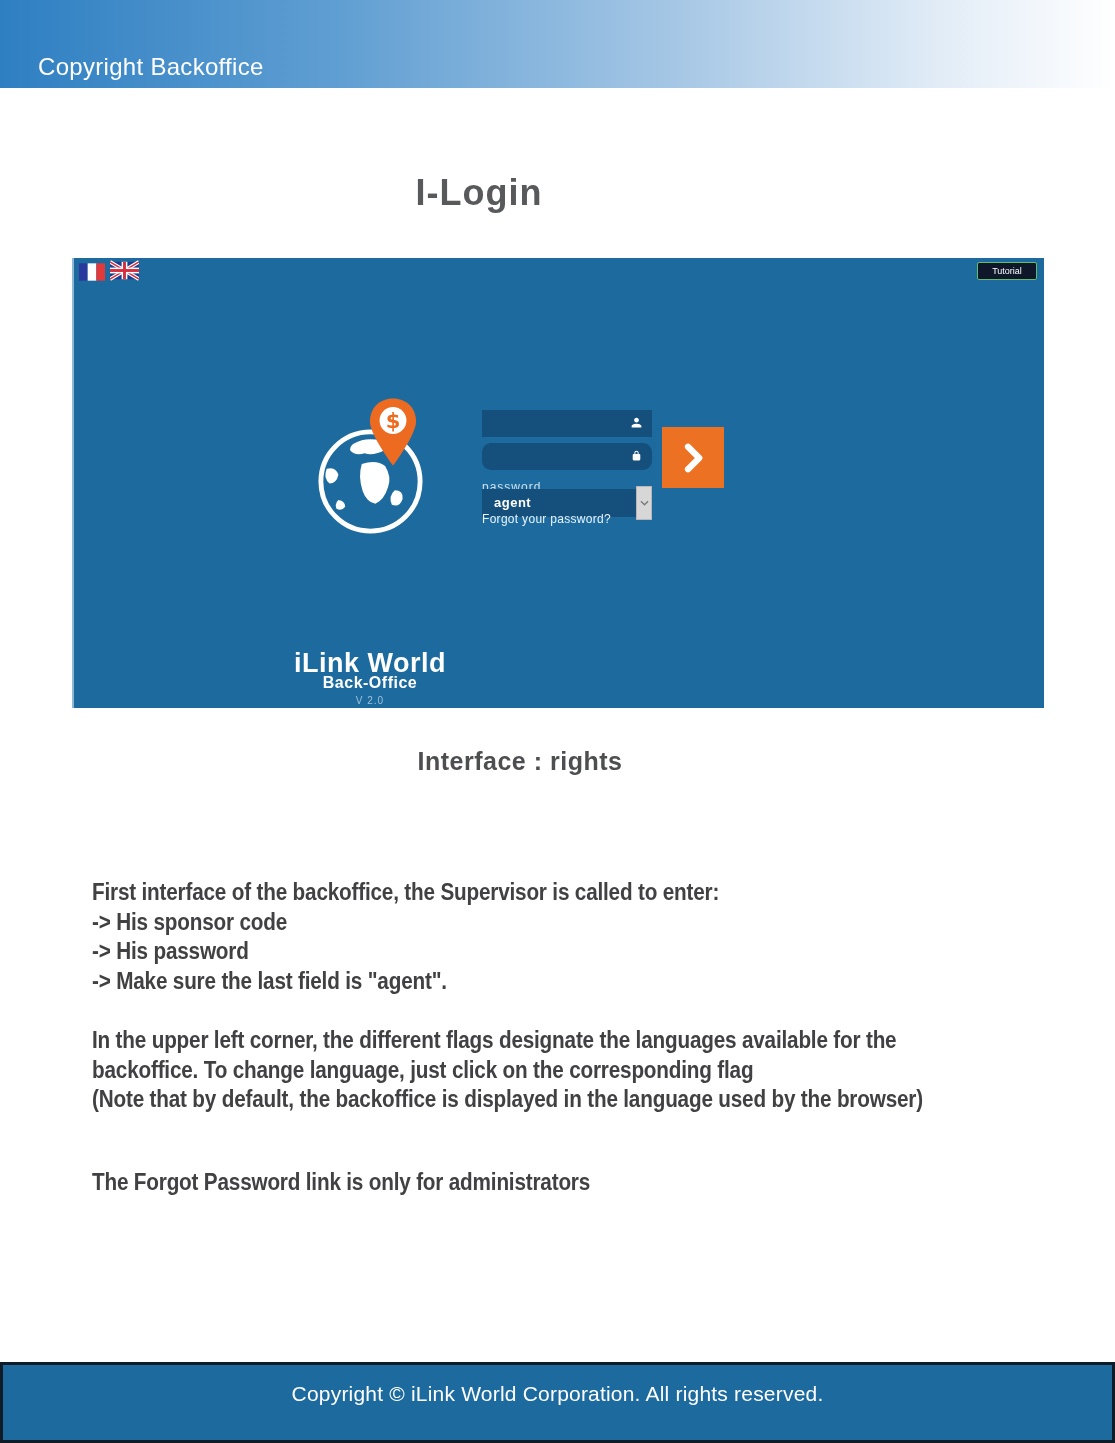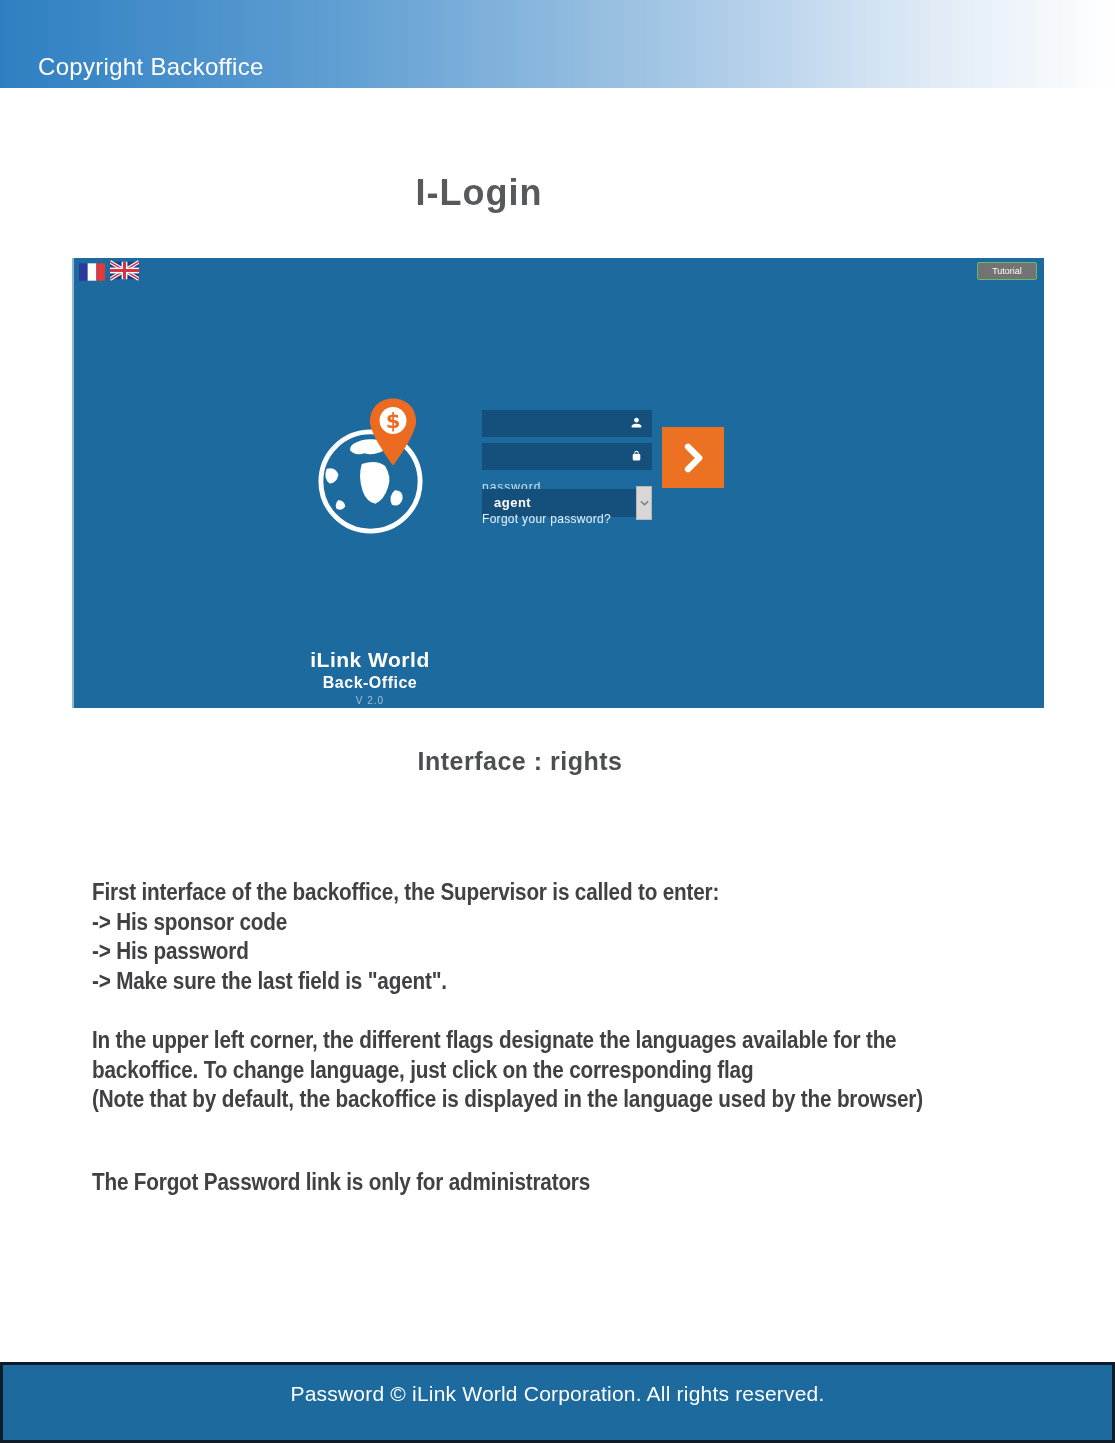--- a/index.html
+++ b/index.html
@@ -29,36 +29,36 @@
   
   .shot{
     position:absolute; left:72px; top:258px; width:972px; height:450px;
     background:#1d6b9e; border-left:2px solid #8db9d6;
   }
   .flag{ position:absolute; display:block; line-height:0; cursor:pointer; }
   .flag.fr{ left:5px; top:5px; }
   .flag.uk{ left:36px; top:2px; }
   .tutorial-btn{
     position:absolute; right:7px; top:4px; width:60px; height:18px;
-    background:#737373; border:1px solid #66bb6a; border-radius:2px;
+    background:#0f172a; border:1px solid #66bb6a; border-radius:2px;
     color:#ffffff; font-size:9px; font-family:"Liberation Sans",sans-serif; cursor:pointer;
   }
   
   .logo{ position:absolute; left:196px; top:130px; width:200px; text-align:center; }
   .logo .globe{ position:absolute; left:47px; top:40px; }
   .logo .pin{ position:absolute; left:99px; top:7px; }
-  .logo-title{ position:absolute; left:0; top:260px; width:200px; font-size:21px; font-weight:bold; color:#ffffff; letter-spacing:.5px;}
+  .logo-title{ position:absolute; left:0; top:260px; width:200px; font-size:27px; font-weight:bold; color:#ffffff; letter-spacing:.5px;}
   .logo-sub{ position:absolute; left:0; top:286px; width:200px; font-size:16px; font-weight:bold; color:#ffffff; letter-spacing:.5px;}
   .logo-ver{ position:absolute; left:0; top:307px; width:200px; font-size:10px; color:#9dc0d8; letter-spacing:1px;}
   
   .field{
     position:absolute; left:408px; width:170px; height:27px; background:#154f7c;
   }
   .field.login{ top:152px; }
-  .field.password{ top:185px; }
+  .field.password{ top:185px;border-radius:9px; }
   .field.role{ top:219px; height:28px; cursor:pointer;margin-top:12px; }
   .field input{
     width:100%; height:100%; background:transparent; border:none; outline:none;
     color:#ffffff; font-size:12px; letter-spacing:1px; padding:0 30px 0 0;
     font-family:"Liberation Sans",sans-serif;
     margin-top:30px;
   }
   .field input::placeholder{ color:#cfe0ec; opacity:1; }
   .f-icon{ position:absolute; right:9px; top:6px; line-height:0; }
   .sel-val{ position:absolute; left:12px; top:6px; font-size:13px; font-weight:bold; color:#ffffff; letter-spacing:.5px; }
@@ -211,14 +211,14 @@
   <div>In the upper left corner, the different flags designate the languages available for the</div>
   <div>backoffice. To change language, just click on the corresponding flag</div>
   <div>(Note that by default, the backoffice is displayed in the language used by the browser)</div>
 </div>
 
 <div class="body-text p3">
   <div>The Forgot Password link is only for administrators</div>
 </div>
 
 <footer class="doc-footer">
-  <div class="copy">Password © iLink World Corporation. All rights reserved.</div>
+  <div class="copy">Copyright © iLink World Corporation. All rights reserved.</div>
 </footer>
 
 </body></html>

